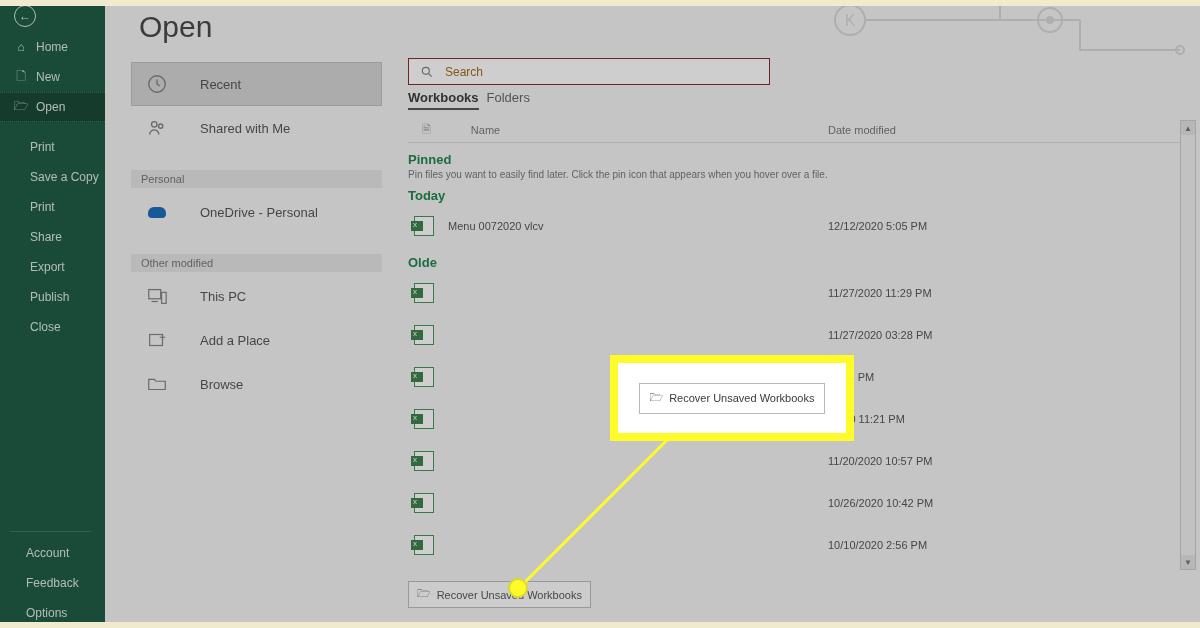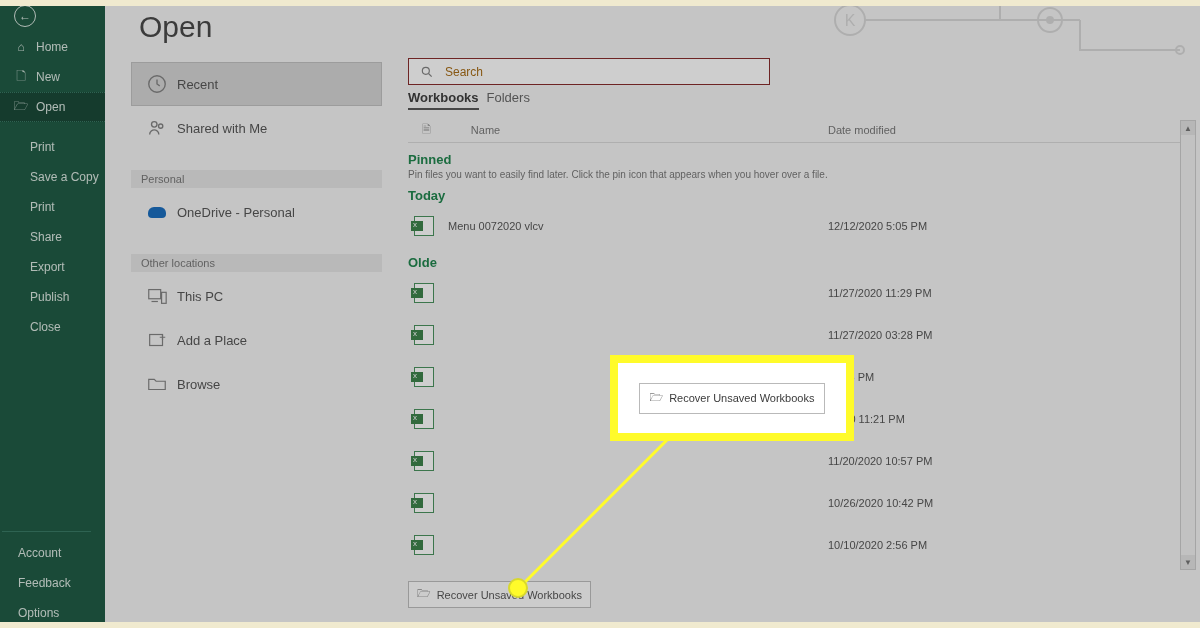--- a/index.html
+++ b/index.html
@@ -69,21 +69,21 @@
   display: inline-flex;
   justify-content: center;
   opacity: .9;
   font-size: 12px;
 }
 .bottom-block {
   position: absolute;
   bottom: 0;
   left: 0;
   width: 100%;
-  padding-left: 2px;
+  padding-left: 10px;
   box-sizing: border-box;
 }
 .bottom-divider {
   border-top: 1px solid #2a715a;
   margin: 0 14px 6px 0;
 }
 .bottom-item {
   height: 30px;
   display: flex;
   align-items: center;
@@ -103,21 +103,21 @@
   font-weight: 300;
   color: #3b3b3b;
   padding: 10px 0 18px 34px;
 }
 .place-item {
   height: 42px;
   display: flex;
   align-items: center;
   padding-left: 12px;
   margin: 0 26px;
-  gap: 7px;
+  gap: 30px;
   color: #4a4a4a;
   font-size: 13px;
   border: 1px solid transparent;
 }
 .place-item.active {
   background: #d2d2d2;
   border: 1px solid #bdbdbd;
 }
 .place-icon {
   width: 26px;
@@ -419,21 +419,21 @@
     </div>
 
     <div class="place-header">Personal</div>
     <div class="place-item">
       <span class="place-icon">
           <span class="onedrive-icon"></span>
         </span>
       <span>OneDrive - Personal</span>
     </div>
 
-    <div class="place-header">Other locations</div>
+    <div class="place-header">Other modified</div>
     <div class="place-item">
       <span class="place-icon">
         <svg width="22" height="22" viewBox="0 0 24 24" fill="none" stroke="#7a7a7a" stroke-width="1.3">
             <rect x="3" y="5" width="13" height="10"></rect>
             <rect x="17" y="8" width="5" height="12"></rect>
             <path d="M6 18h7"></path>
           </svg>
       </span>
       <span>This PC</span>
     </div>

